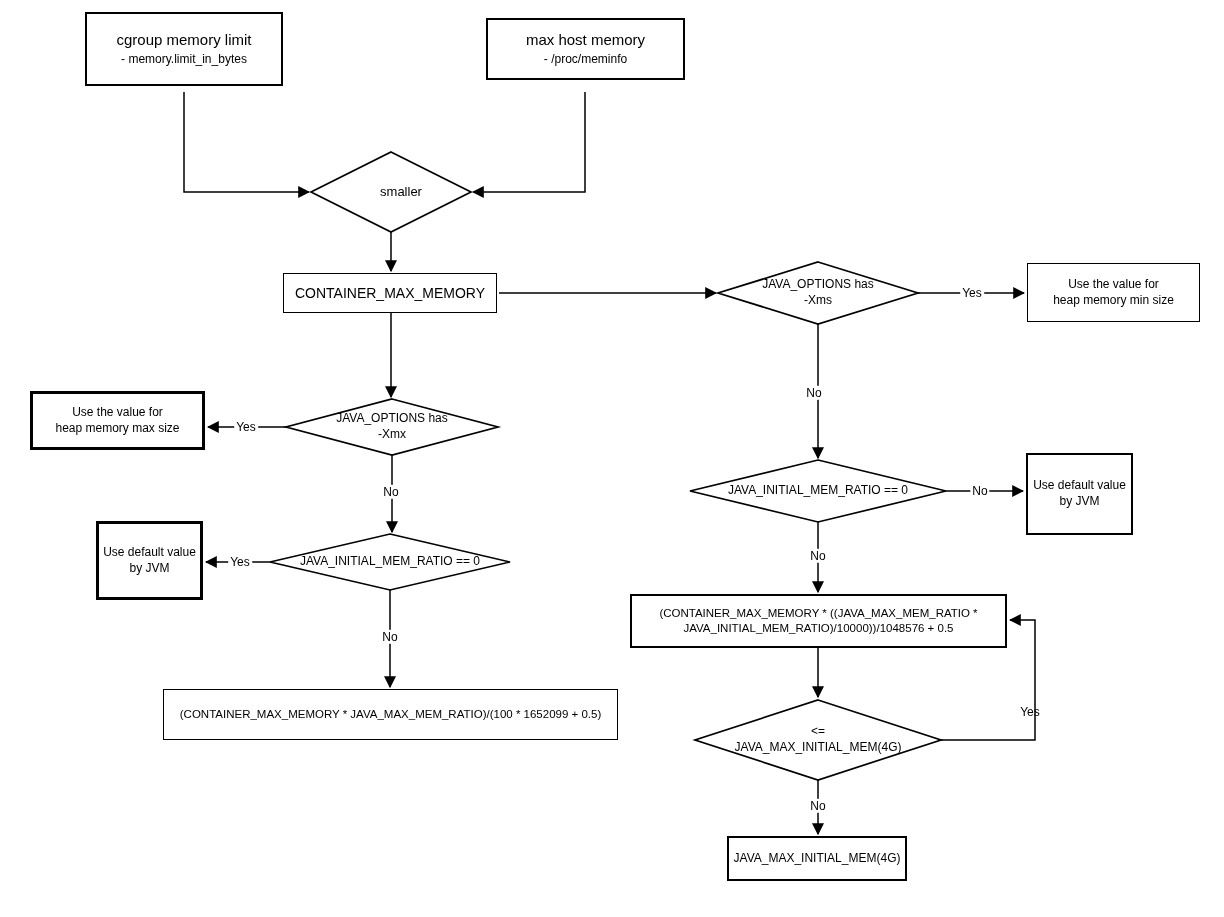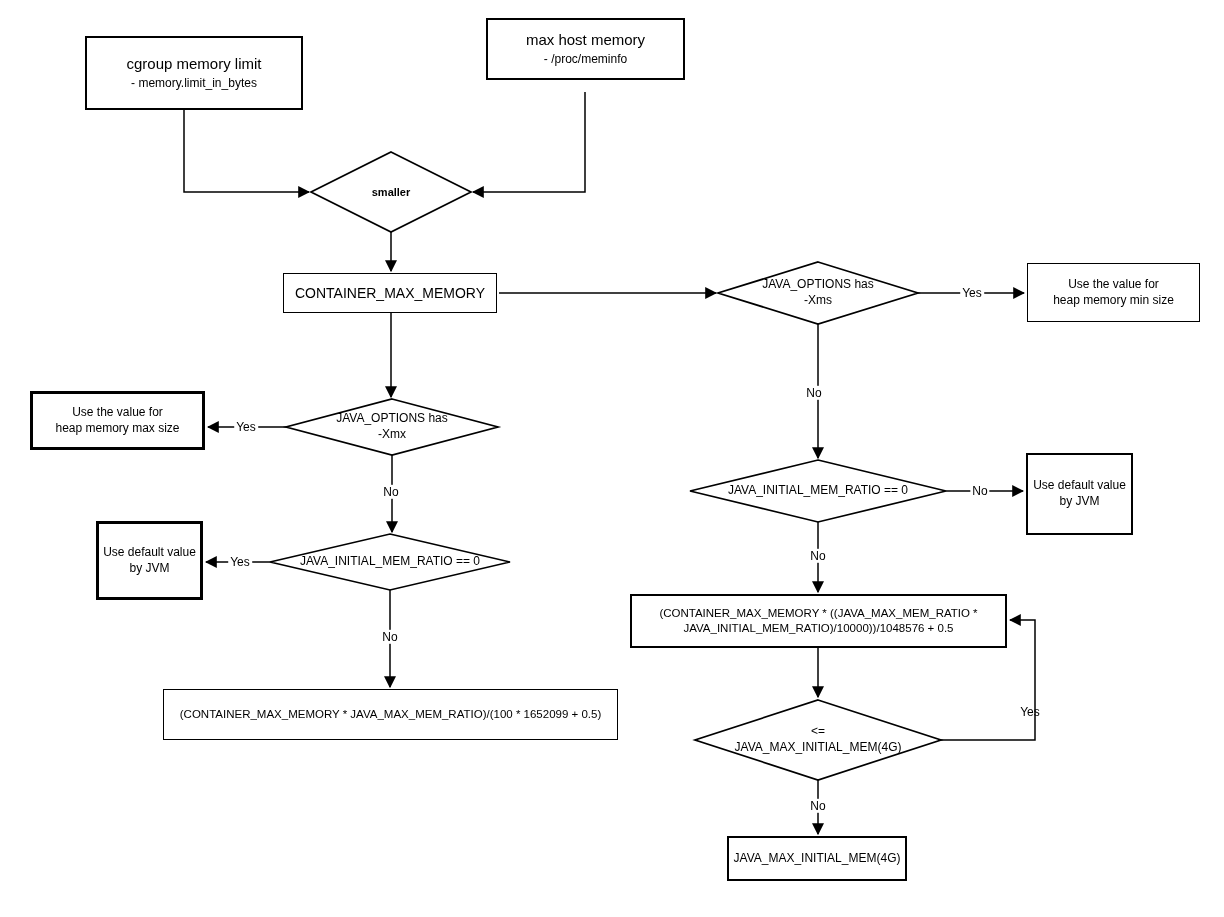--- a/index.html
+++ b/index.html
@@ -45,21 +45,21 @@
     border: 2px solid #000000;
     display: flex;
     flex-direction: column;
     align-items: center;
     justify-content: center;
     text-align: center;
     white-space: pre-line;
     line-height: 1.3;
     font-size: 12px;
   }
-  #n-cgroup   { left: 85px;   top: 36px;  width: 218px; height: 74px; border-width: 2px; }
+  #n-cgroup   { left: 85px;   top: 12px;  width: 198px; height: 74px; border-width: 2px; }
   #n-host     { left: 486px;  top: 18px;  width: 199px; height: 62px; border-width: 2px; }
   .node .title { font-size: 15px; }
   .node .sub   { font-size: 12px; margin-top: 2px; }
   #n-container    { left: 283px;  top: 273px; width: 214px; height: 40px; border-width: 1.5px; font-size: 14px; }
   #n-heapmin      { left: 1027px; top: 263px; width: 173px; height: 59px; border-width: 1.5px; }
   #n-heapmax      { left: 30px;   top: 391px; width: 175px; height: 59px; border-width: 3px; }
   #n-jvmleft      { left: 96px;   top: 521px; width: 107px; height: 79px; border-width: 3px; }
   #n-formulaleft  { left: 163px;  top: 689px; width: 455px; height: 51px; border-width: 1.5px; font-size: 11.5px; }
   #n-jvmright     { left: 1026px; top: 453px; width: 107px; height: 82px; border-width: 2.5px; }
   #n-formularight { left: 630px;  top: 594px; width: 377px; height: 54px; border-width: 2.5px; font-size: 11.5px; }
@@ -67,21 +67,21 @@
   
   .dlabel {
     position: absolute;
     z-index: 2;
     transform: translate(-50%, -50%);
     text-align: center;
     white-space: pre-line;
     font-size: 12px;
     line-height: 1.3;
   }
-  #d-smaller    { left: 391px; top: 192px; font-size: 11px; font-weight: bold; }
+  #d-smaller    { left: 401px; top: 192px; font-size: 13px; }
   #d-xms        { left: 818px; top: 293px; width: 175px; }
   #d-xmx        { left: 392px; top: 427px; width: 185px; }
   #d-ratioleft  { left: 390px; top: 562px; width: 235px; }
   #d-ratioright { left: 818px; top: 491px; width: 250px; }
   #d-maxinit    { left: 818px; top: 740px; width: 225px; }
   
   .elabel {
     position: absolute;
     z-index: 3;
     transform: translate(-50%, -50%);

